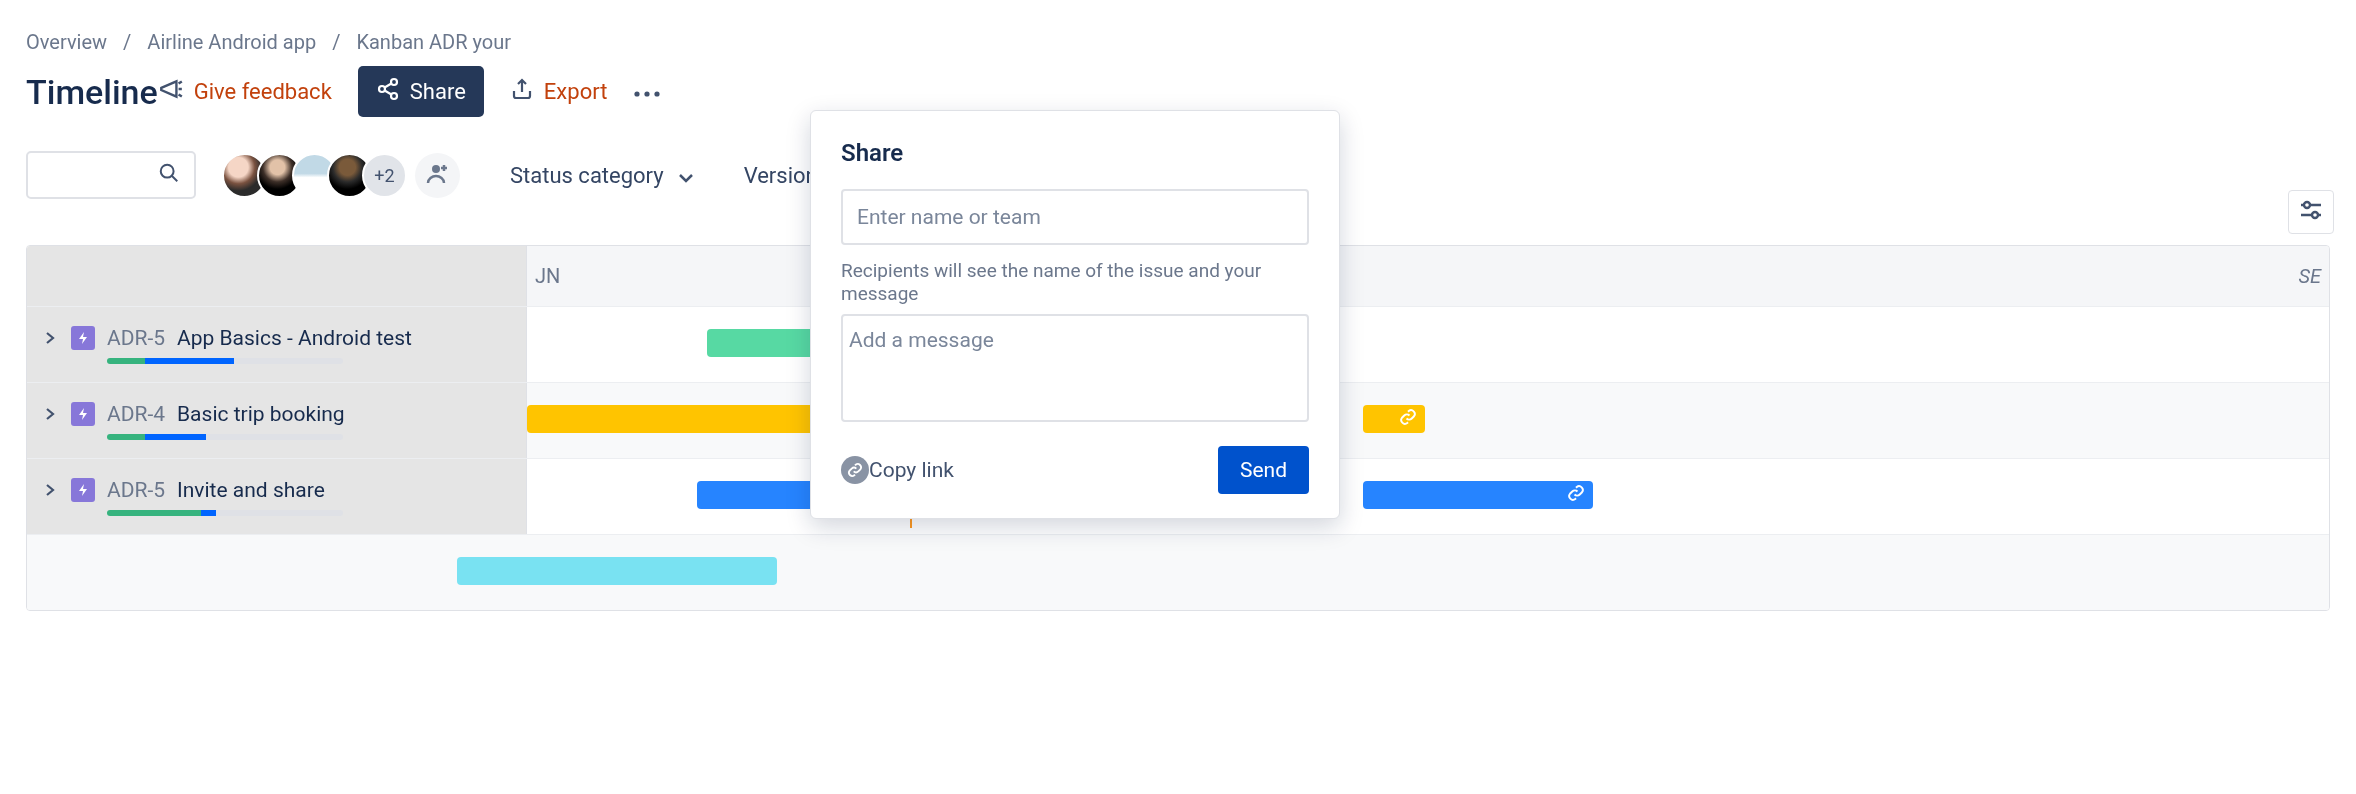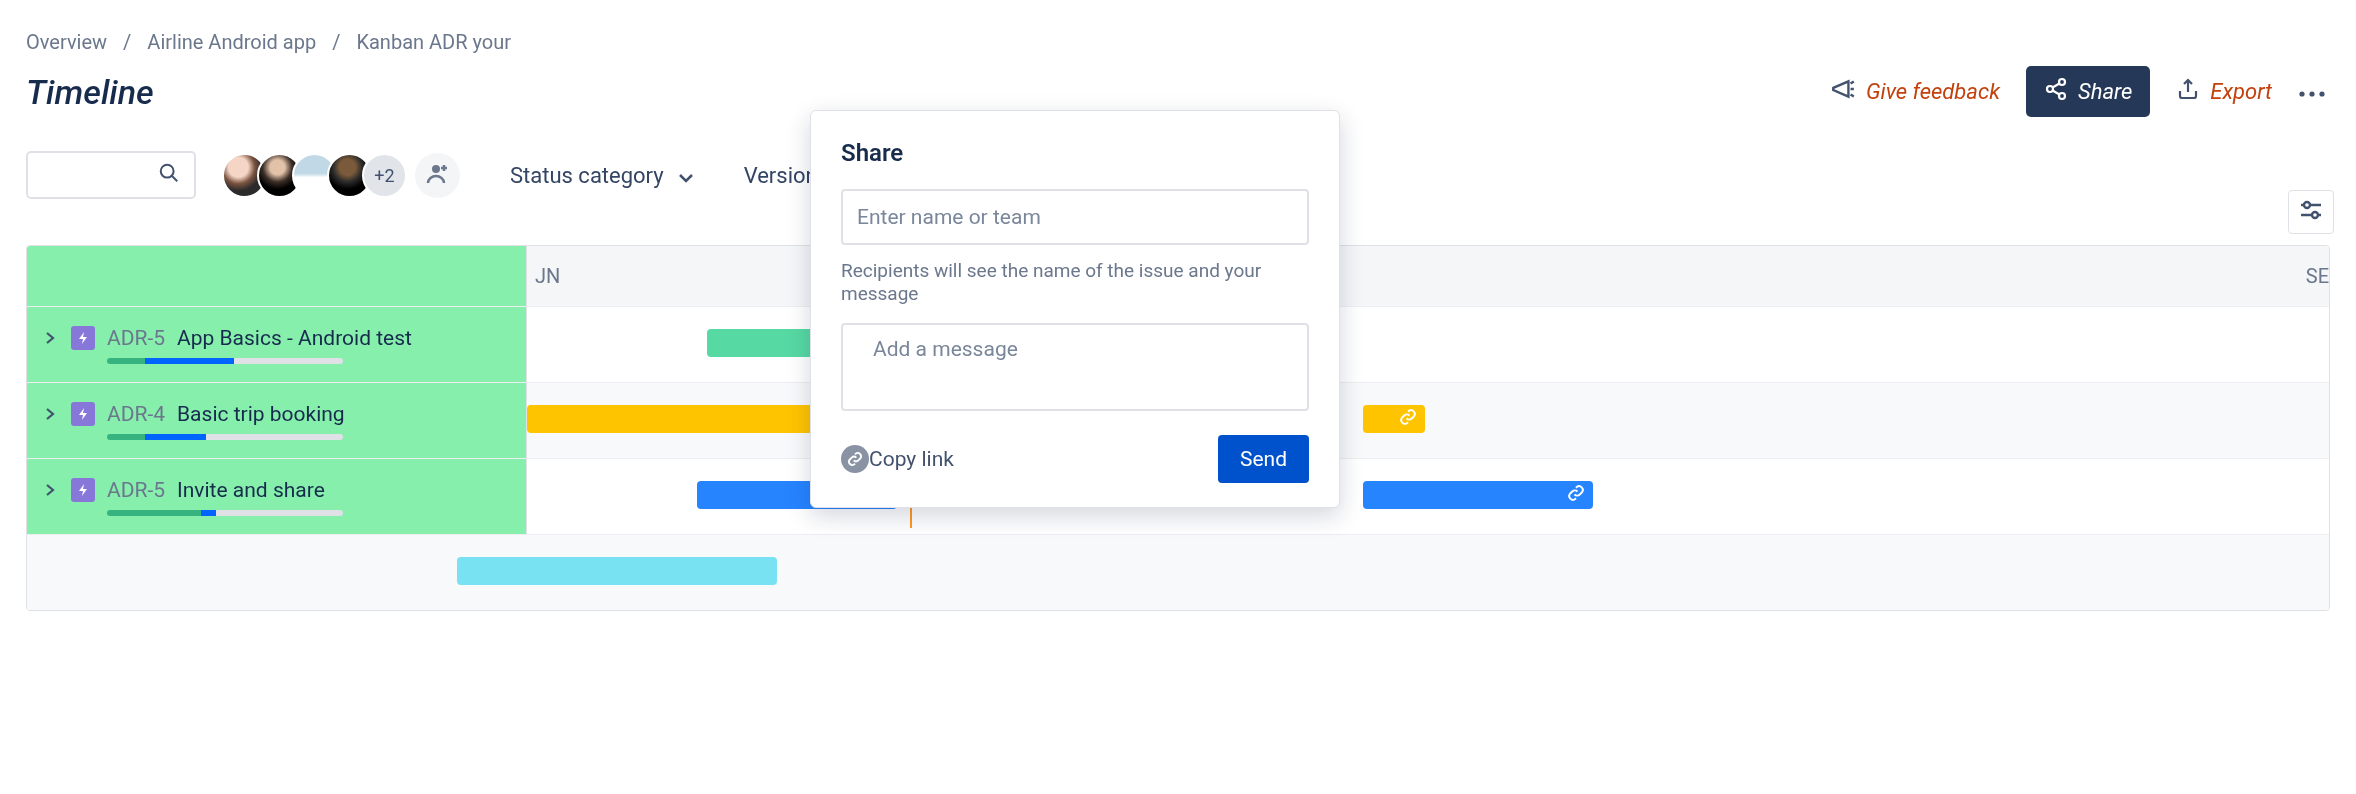--- a/index.html
+++ b/index.html
@@ -6,21 +6,21 @@
     body { background: #fff; color: #172B4D; width: 2356px; }
 
     .page { padding: 30px 26px; position: relative; }
 
     
     .breadcrumb { display: flex; align-items: center; gap: 16px; color: #6B778C; font-size: 20px; margin-bottom: 8px; }
     .breadcrumb a { color: #6B778C; text-decoration: none; }
     .breadcrumb .sep { color: #6B778C; }
 
     
-    .title-row { display: flex; align-items: center; justify-content: space-between; margin-top: 12px; font-style: italic; }
+    .title-row { display: flex; align-items: center; justify-content: flex-start; margin-top: 12px; }
     .page-title { font-size: 34px; font-weight: 500; color: #172B4D; }
     .title-actions { display: flex; align-items: center; gap: 26px; padding-right: 4px; }
     .action { display: inline-flex; align-items: center; gap: 10px; font-size: 22px; color: #c2410c; cursor: pointer; }
     .share-btn { background: #253858; color: #fff; padding: 11px 18px; border-radius: 5px; }
     .share-btn svg path, .share-btn svg circle { stroke: #fff; }
     .more-btn { letter-spacing: 2px; font-weight: bold; color: #42526E; }
 
     
     .toolbar { display: flex; align-items: center; gap: 20px; margin-top: 34px; }
     .search-box { display: flex; align-items: center; justify-content: flex-end; width: 170px; height: 48px; border: 2px solid #dfe1e6; border-radius: 5px; padding: 0 14px; }
@@ -34,25 +34,25 @@
     .count-badge { width: 45px; height: 45px; border-radius: 50%; margin-left: -10px; background: #e1e4e9; display: inline-flex; align-items: center; justify-content: center; font-size: 18px; color: #42526E; border: 2px solid #fff; }
     .add-user { width: 45px; height: 45px; border-radius: 50%; margin-left: 8px; background: #f4f5f7; display: inline-flex; align-items: center; justify-content: center; }
     .dropdown { display: inline-flex; align-items: center; gap: 14px; color: #344563; font-size: 22px; cursor: pointer; margin-left: 30px; }
     .chev { display: inline-block; }
 
     .settings-btn { position: absolute; right: 22px; top: 190px; width: 46px; height: 44px; border: 1px solid #dfe1e6; border-radius: 4px; display: flex; align-items: center; justify-content: center; background: #fff; }
 
     
     .grid-wrap { margin-top: 46px; border: 1px solid #dfe1e6; border-radius: 4px; overflow: hidden; }
     .grid-head { display: flex; height: 60px; background: #f5f6f8; }
-    .col-left { width: 500px; border-right: 1px solid #dfe1e6; flex-shrink: 0; background: #86efac; }
+    .col-left { width: 500px; border-right: 1px solid #dfe1e6; flex-shrink: 0; background: #e5e5e5; }
     .col-right { flex: 1; position: relative; }
     .month-label { position: absolute; top: 18px; color: #6B778C; font-size: 20px; }
     .ml-jn { left: 8px; }
-    .ml-se { right: 0; }
+    .ml-se { right: 8px; font-style: italic; }
 
     .row { display: flex; height: 76px; border-top: 1px solid #eceef1; }
     .row.alt { background: #f8f9fa; }
     .row .col-left { display: flex; flex-direction: column; justify-content: center; padding-left: 14px; }
     .row-top { display: flex; align-items: center; gap: 12px; }
     .expander { width: 18px; display: inline-flex; justify-content: center; }
     .epic-icon { width: 24px; height: 24px; background: #8777D9; border-radius: 3px; display: inline-flex; align-items: center; justify-content: center; flex-shrink: 0; }
     .issue-key { color: #6B778C; font-size: 21px; }
     .issue-sum { color: #172B4D; font-size: 21px; }
     .progress { display: flex; gap: 0; margin-top: 8px; margin-left: 66px; width: 236px; height: 6px; border-radius: 3px; overflow: hidden; }
@@ -69,21 +69,21 @@
     .bar.cyan { background: #79E2F2; }
 
     .popover-line { position: absolute; left: 910px; top: 288px; width: 2px; height: 240px; background: #FF991F; z-index: 3; }
 
     
     .popover { position: absolute; top: 110px; left: 810px; width: 530px; background: #fff; border: 1px solid #dfe1e6; border-radius: 6px; padding: 28px 30px 24px; box-shadow: 0 8px 24px rgba(9,30,66,.18); z-index: 10; }
     .pop-title { font-size: 24px; font-weight: 600; color: #172B4D; margin-bottom: 22px; }
     .pop-input { width: 100%; height: 56px; border: 2px solid #dfe1e6; border-radius: 4px; padding: 0 14px; font-size: 21px; color: #172B4D; }
     .pop-input::placeholder { color: #7A869A; }
     .pop-hint { font-size: 19px; color: #6B778C; margin-top: 14px; }
-    .pop-textarea { width: 100%; height: 88px; border: 2px solid #dfe1e6; border-radius: 4px; padding: 12px 30px; font-size: 21px; margin-top: 18px; resize: none; font-family: inherit; }
+    .pop-textarea { width: 100%; height: 108px; border: 2px solid #dfe1e6; border-radius: 4px; padding: 12px 6px; font-size: 21px; margin-top: 9px; resize: none; font-family: inherit; }
     .pop-textarea::placeholder { color: #7A869A; }
     .pop-footer { display: flex; align-items: center; justify-content: space-between; margin-top: 20px; }
     .copy-link { display: inline-flex; align-items: center; color: #42526E; font-size: 21px; cursor: pointer; }
     .copy-ic { width: 28px; height: 28px; border-radius: 50%; background: #8993A4; display: inline-flex; align-items: center; justify-content: center; }
     .send-btn { background: #0052CC; color: #fff; border: none; padding: 12px 22px; border-radius: 4px; font-size: 21px; cursor: pointer; }
   </style>
 </head>
 <body>
 
 <div class="page">

